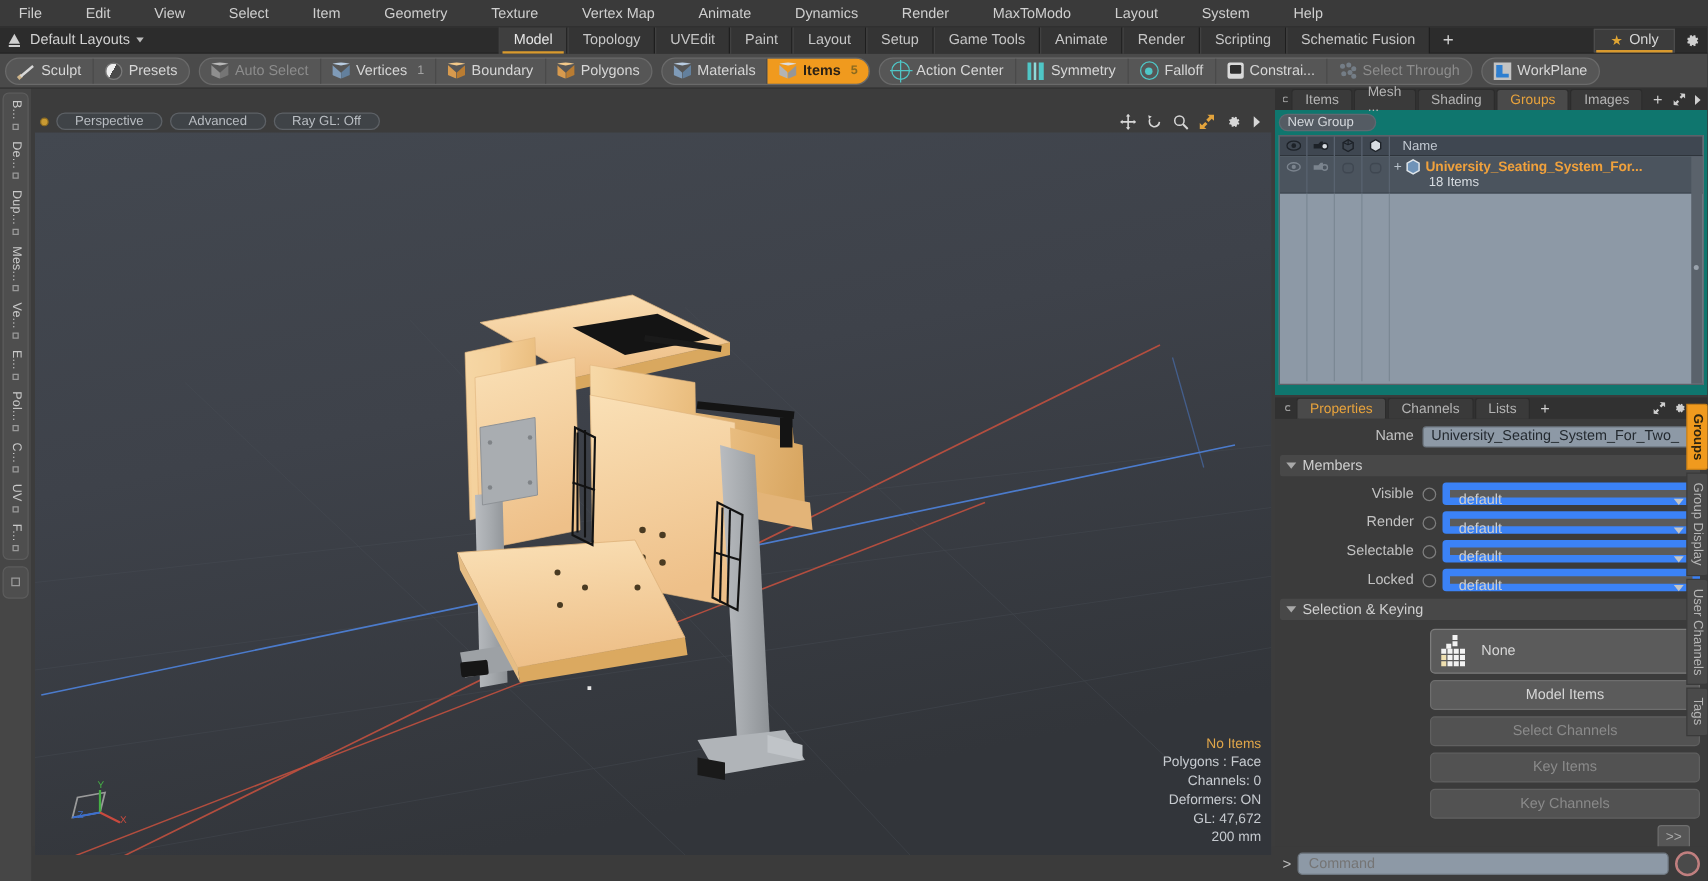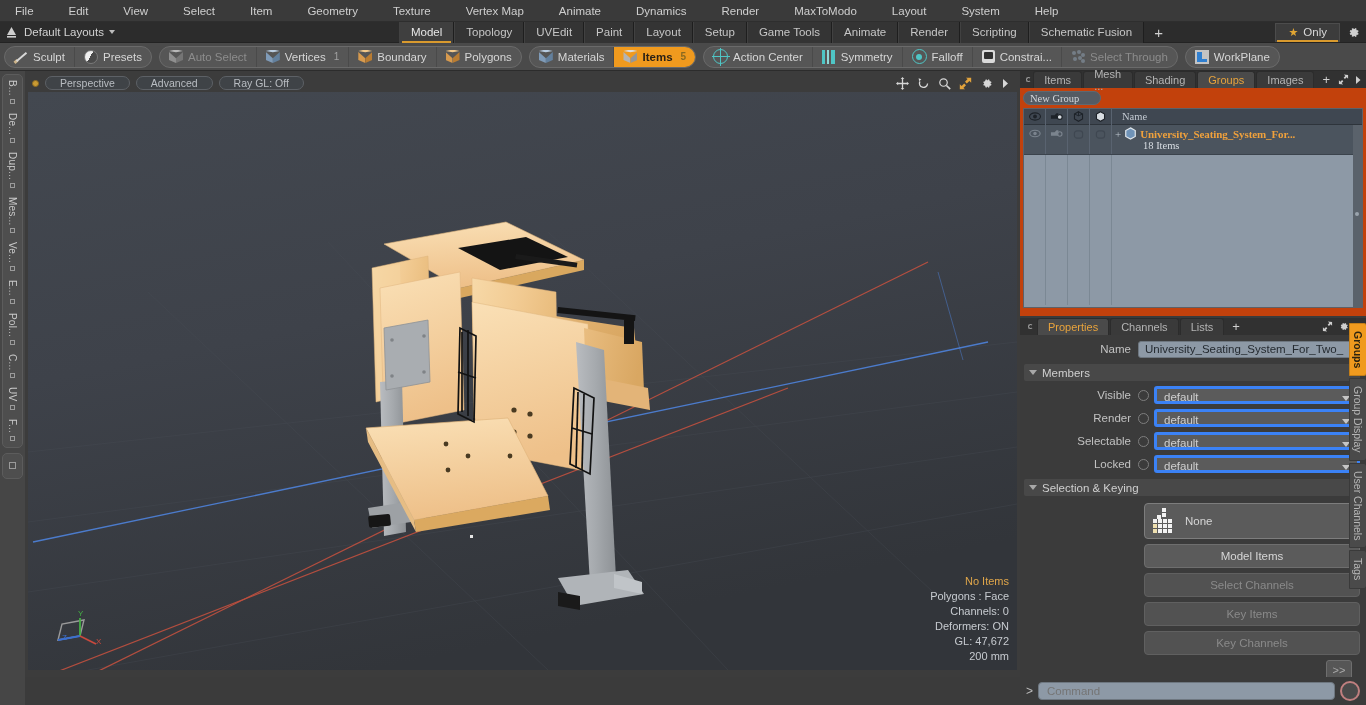--- a/index.html
+++ b/index.html
@@ -136,21 +136,21 @@
     display:flex;align-items:center;justify-content:center;
   }
   .railbtm .sq{width:7px;height:7px;border:1px solid #9a9a9a;display:block;}
 
   
   .viewport-wrap{
     position:absolute; left:25px; top:71px; width:995px; height:606px;
     background:#3c3c3c; padding:3px 3px 0 3px;
   }
   .vp-head{
-    height:18px; display:flex; align-items:center; gap:6px; padding-left:4px;
+    height:18px; display:flex; align-items:center; gap:6px; padding-left:4px;margin-top:14px;
   }
   .vp-dot{ width:7px;height:7px;border-radius:50%;background:#c99a33;border:1px solid #8d6c22;}
   .vp-pill{
     height:14px; padding:0 14px; border:1px solid #5d6166; border-radius:8px;
     color:#b9bdc2; font-size:10.5px; line-height:13px; background:#3f4347;
   }
   .vp-icons{ margin-left:auto; display:flex; align-items:center; gap:8px; padding-right:8px;}
   .vp-icons svg{ display:block; }
 
   .viewport{
@@ -179,21 +179,21 @@
     background:#3a3a3a; margin-right:1px; border-top-left-radius:3px;border-top-right-radius:3px;
     border:1px solid #2c2c2c; border-bottom:none;
   }
   .ptab.active{ color:#e8a33c; background:#4a4a4a; }
   .ptab.plus{ background:transparent;border:none;color:#cfcfcf;font-size:13px;padding:0 7px;}
   .ptab-dot{width:13px;display:flex;align-items:center;justify-content:center;}
   .ptab-dot i{width:5px;height:5px;border-radius:50%;border:1.4px solid #9a9a9a;display:block;border-right-color:transparent;}
   .ptabs-right{margin-left:auto;display:flex;align-items:center;gap:5px;padding-right:4px;}
 
   
-  .groups-body{ background:#c2410c; padding:3px; height:228px;font-family:Liberation Serif, serif; }
+  .groups-body{ background:#0f766e; padding:3px; height:228px; }
   .newgroup{
     height:14px; width:78px; border:1px solid #5f6871; border-radius:7px;
     background:#545b63; color:#d4d8dc; font-size:10.5px; line-height:13px; padding-left:6px;
     margin-bottom:3px;
   }
   .tbl{ background:#8d99a6; border:1px solid #5d6168; height:200px; position:relative; }
   .tbl-head{
     display:flex; height:16px; background:#3f4751; border-bottom:1px solid #2e343b;
     align-items:center; color:#c3cad2; font-size:10.5px;
   }
@@ -218,21 +218,21 @@
   .props{ margin-top:3px; }
   .prop-row{ display:flex; align-items:center; height:22px; margin:1px 6px 1px 0;}
   .prop-label{ width:118px; text-align:right; padding-right:7px; color:#c2c2c2; font-size:11.5px;}
   .prop-field{
     flex:1; height:17px; background:#8d99a6; border:1px solid #6e7780; border-radius:3px;
     color:#242a30; font-size:11.5px; line-height:15px; padding-left:6px; overflow:hidden; white-space:nowrap;
   }
   .prop-ctrl{ flex:1; display:flex; align-items:center; gap:5px;}
   .circ{ width:11px;height:11px;border-radius:50%;border:1.3px solid #7e7e7e;flex:0 0 11px;}
   .dd{
-    flex:1; height:18px; background:#5b5b5b; border:3px solid #3b82f6; border-radius:3px;
+    flex:1; height:18px; background:#5b5b5b; border:6px solid #3b82f6; border-radius:3px;
     color:#cfcfcf; font-size:11.5px; line-height:16px; padding-left:7px; position:relative;
   }
   .dd:after{
     content:""; position:absolute; right:7px; top:7px;
     border-left:4px solid transparent;border-right:4px solid transparent;border-top:5px solid #c5c5c5;
   }
   .section{
     display:flex; align-items:center; gap:5px; height:17px; background:#484848;
     margin:4px 6px 3px 4px; padding-left:5px; color:#cfcfcf; font-size:11.5px; border-radius:2px;
   }

